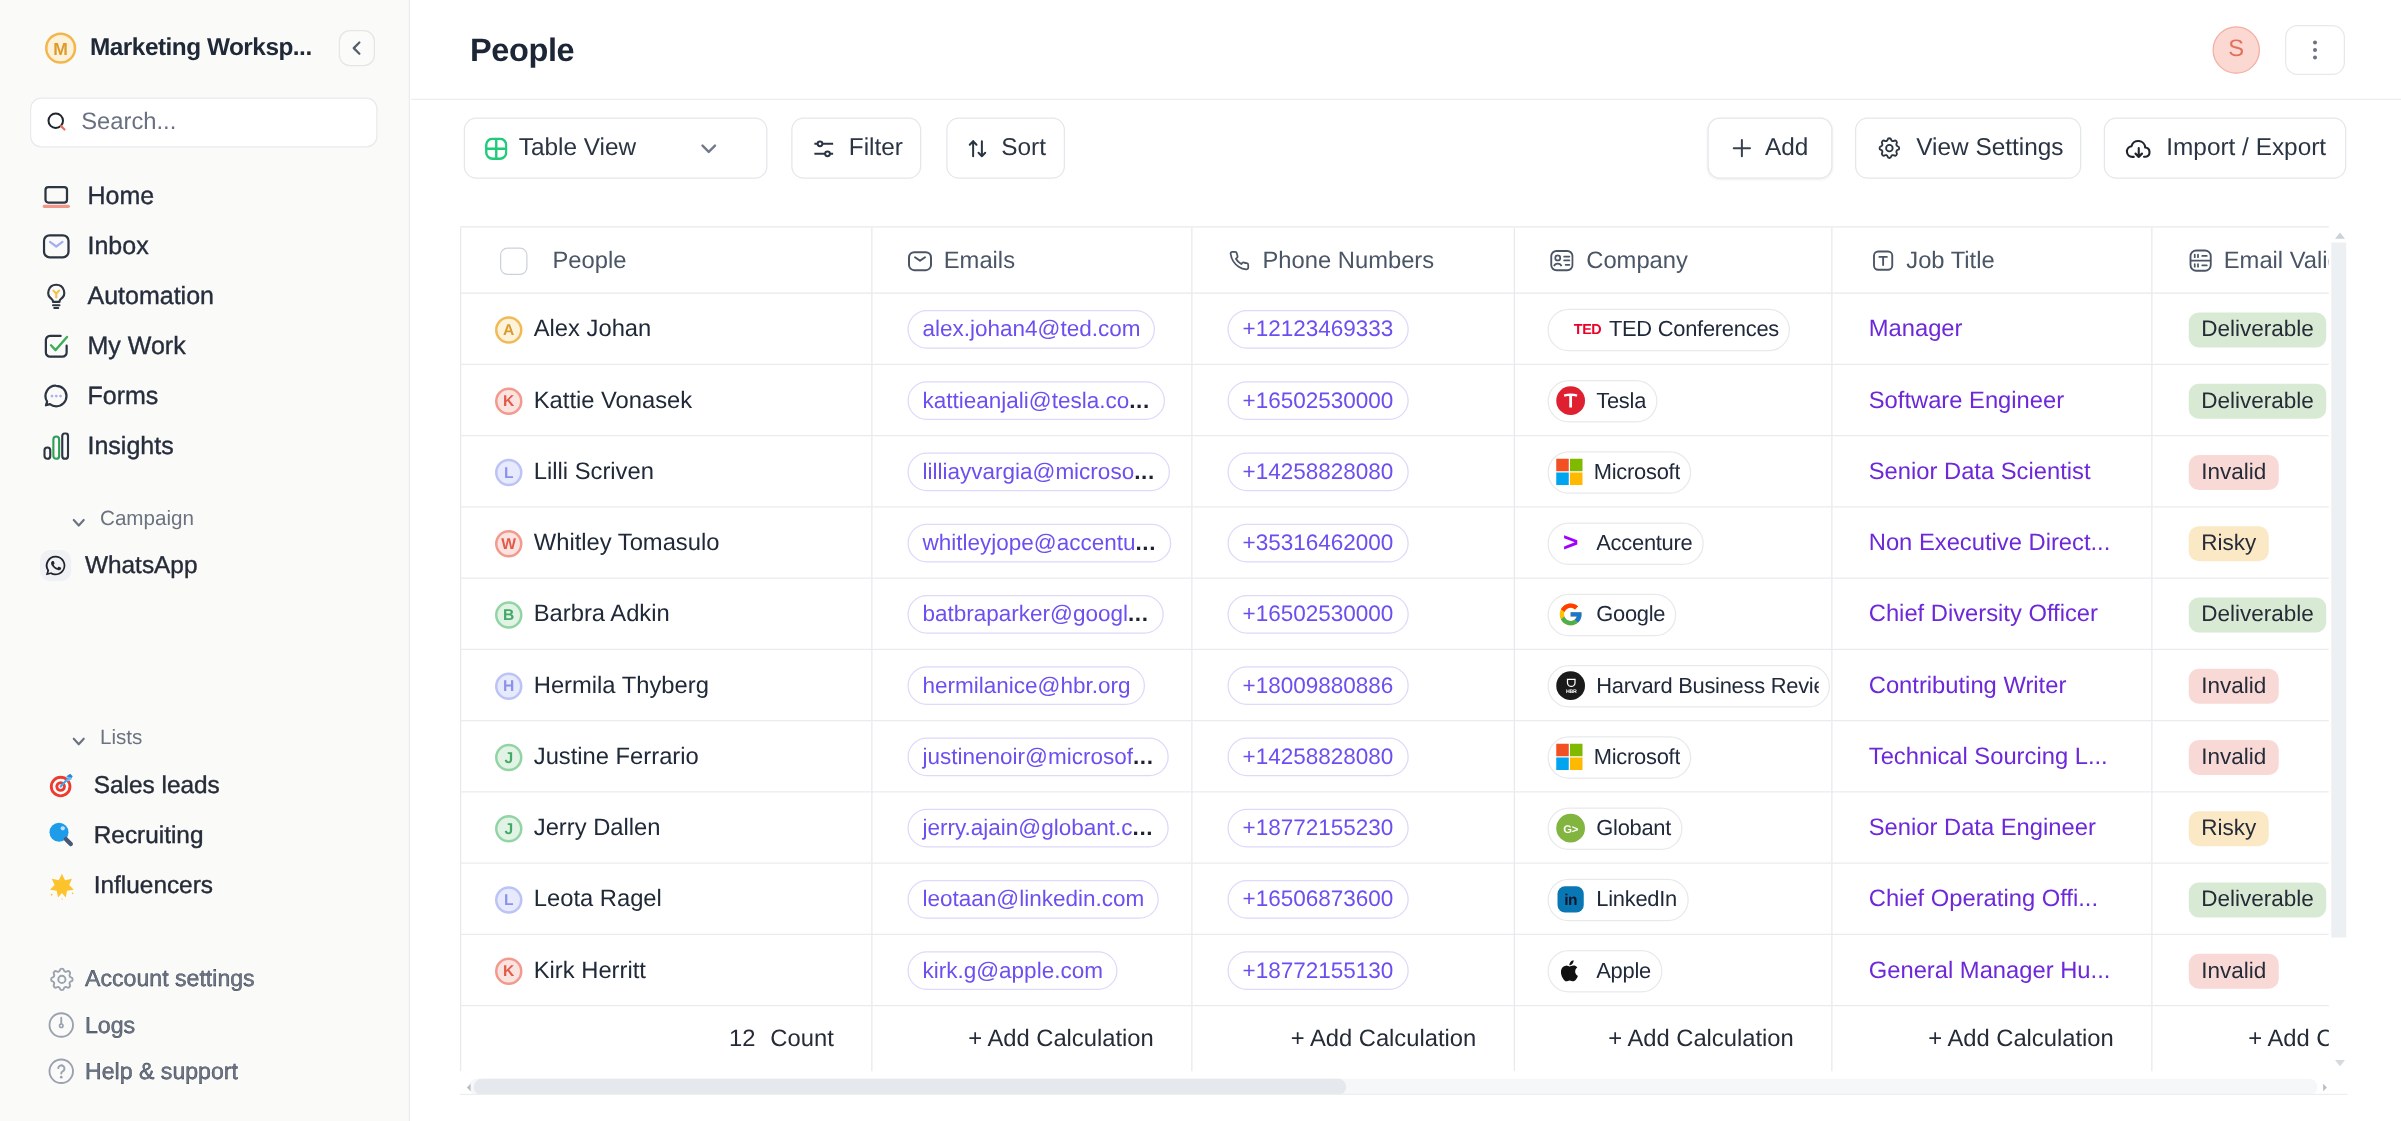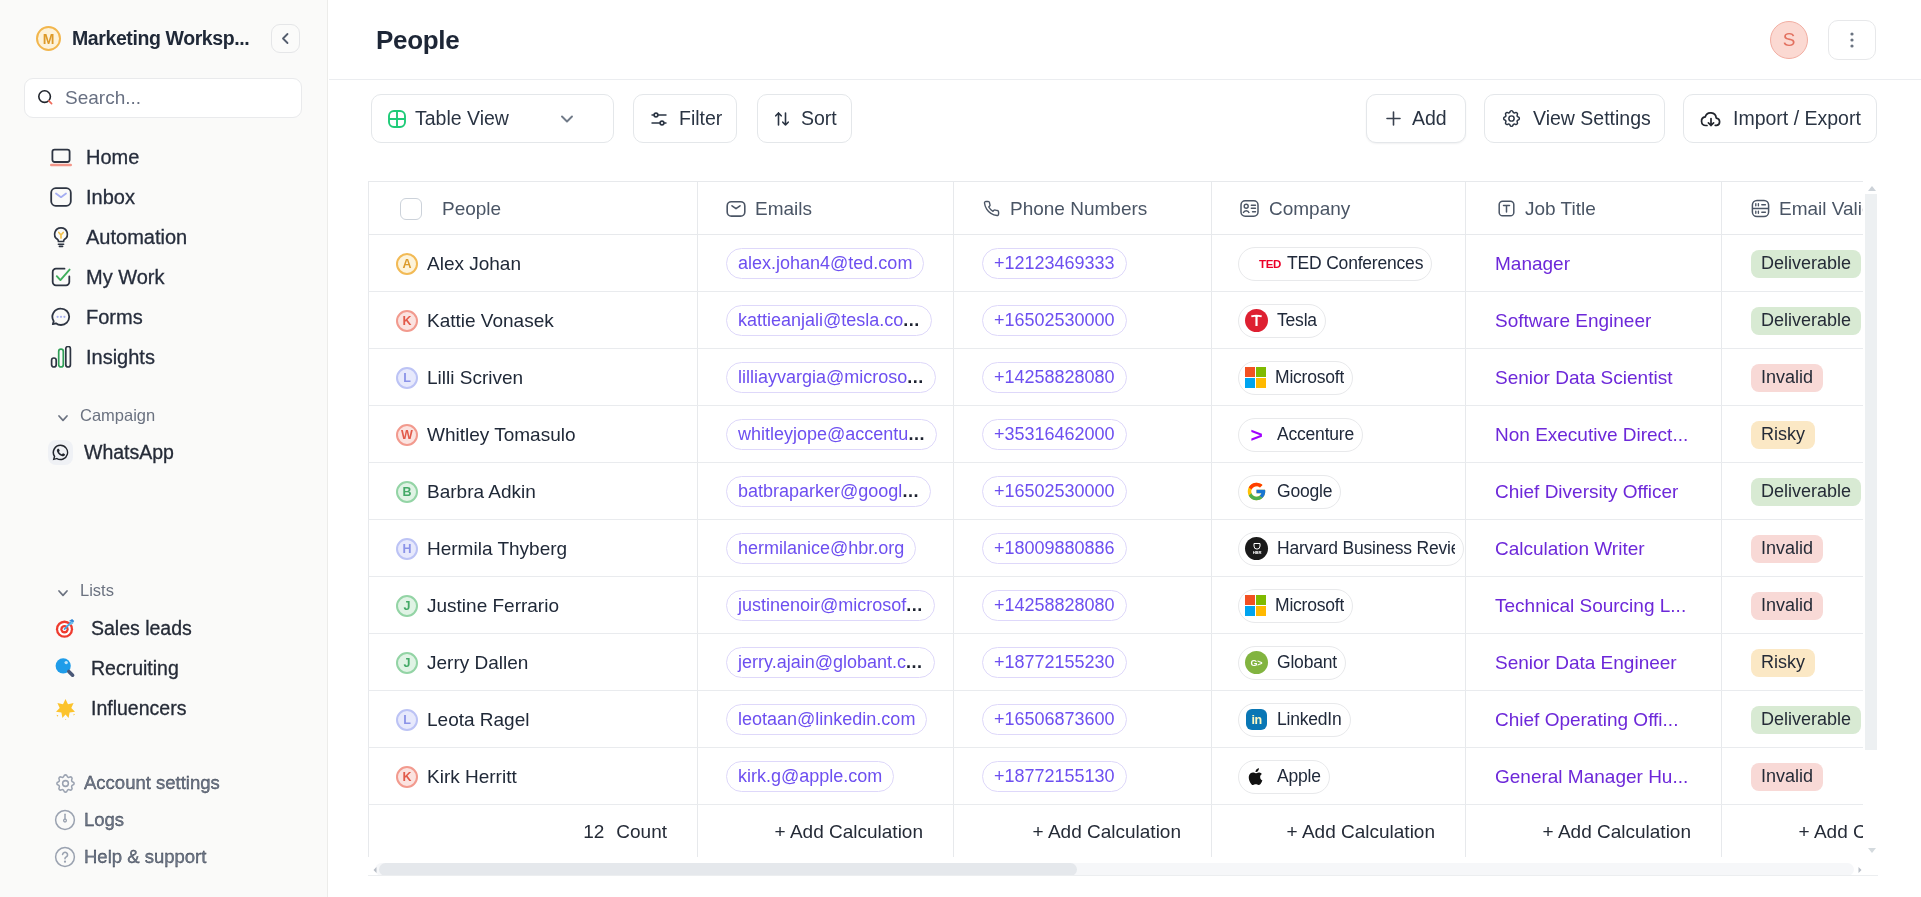--- a/index.html
+++ b/index.html
@@ -6,21 +6,21 @@
 html,body { width:1921px; height:897px; overflow:hidden; font-family:"Liberation Sans", sans-serif; background:#fff; }
 
 #sidebar { position:absolute; left:0; top:0; width:328px; height:897px; background:#fafaf9; border-right:1px solid #ececea; }
 .ws-row { position:absolute; left:0; top:25px; width:328px; height:28px; }
 .ws-avatar { position:absolute; left:36px; top:1px; width:25px; height:25px; border-radius:50%; background:#fdf2d9; border:2px solid #f2b64d; color:#dd9a28; font-size:14px; font-weight:700; display:flex; align-items:center; justify-content:center; }
 .ws-name { position:absolute; left:72px; top:2px; font-size:19.5px; font-weight:700; color:#202938; letter-spacing:-0.4px;}
 .collapse-btn { position:absolute; left:271px; top:-1px; width:29px; height:29px; border:1px solid #e5e6e8; border-radius:9px; background:#fbfbfa; display:flex; align-items:center; justify-content:center; }
 .searchbox { position:absolute; left:24px; top:78px; width:278px; height:40px; background:#fff; border:1px solid #e9eaec; border-radius:9px; display:flex; align-items:center; }
 .searchbox span { color:#687082; font-size:19px; margin-left:9px; }
 .searchbox svg { margin-left:11px; }
-.nav-item { position:absolute; left:16px; width:324px; height:40px; display:flex; align-items:center; }
+.nav-item { position:absolute; left:0; width:324px; height:40px; display:flex; align-items:center; }
 .nav-item svg.ic { position:absolute; left:34px; }
 .nav-item .lbl { position:absolute; left:70px; font-size:20px; color:#262d3c; -webkit-text-stroke:0.3px #262d3c; }
 .sec-hdr { position:absolute; left:16px; width:280px; height:30px;padding-left:11px; }
 .sec-hdr .lbl { position:absolute; left:64px; top:3px; font-size:16.5px; color:#6b7280; }
 .sec-hdr svg { position:absolute; left:40px; top:8px; }
 .tile { position:absolute; left:32px; width:25px; height:25px; background:#eff1f5; border-radius:8px; display:flex; align-items:center; justify-content:center; }
 .camp-lbl { position:absolute; left:68px; font-size:19.5px; color:#252b37; -webkit-text-stroke:0.3px #252b37; }
 .list-ic { position:absolute; left:38px; }
 .list-lbl { position:absolute; left:75px; font-size:19.5px; color:#252b37; -webkit-text-stroke:0.3px #252b37; }
 .foot-item .lbl { position:absolute; left:68px; font-size:18.5px; color:#6d7687; }
@@ -475,21 +475,21 @@
               <span class="logo" style="background:#1a1a1a;">
                 <svg width="16" height="16" viewBox="0 0 16 16">
                   <path d="M5 2.5 h6 v2.6 a3 3 0 0 1 -6 0 Z" fill="none" stroke="#fff" stroke-width="1"></path>
                   <text x="8" y="13" font-size="4.2" fill="#fff" text-anchor="middle" font-family="Liberation Sans" font-weight="bold">HBR</text>
                 </svg>
               </span>
               <span class="txt">Harvard Business Revie</span>
             </span>
           </div>
         <div class="cell" style="left:1127px;">
-            <span class="jt">Calculation Writer</span>
+            <span class="jt">Contributing Writer</span>
           </div>
         <div class="cell" style="left:1383px;">
             <span class="vpill vp-r">Invalid</span>
           </div>
       </div>
       <div class="trow" style="top:395px;">
         <div class="cell" style="left:28px;">
             <div class="avatar av-g">J</div>
             <span class="pname">Justine Ferrario</span>
           </div>
@@ -550,21 +550,21 @@
           </div>
         <div class="cell" style="left:358px;">
             <span class="pill">leotaan@linkedin.com</span>
           </div>
         <div class="cell" style="left:614px;">
             <span class="pill">+16506873600</span>
           </div>
         <div class="cell" style="left:870px;">
             <span class="cpill">
               <span class="logo" style="background:#0a77b5; border-radius:6px; width:21px; height:21px; margin-left:1px; margin-right:10px;">
-                <span style="color:#fef9c3; font-weight:700; font-size:12.5px; letter-spacing:-0.5px;">in</span>
+                <span style="color:#0f172a; font-weight:700; font-size:12.5px; letter-spacing:-0.5px;">in</span>
               </span>
               <span class="txt">LinkedIn</span>
             </span>
           </div>
         <div class="cell" style="left:1127px;">
             <span class="jt">Chief Operating Offi...</span>
           </div>
         <div class="cell" style="left:1383px;">
             <span class="vpill vp-g">Deliverable</span>
           </div>

